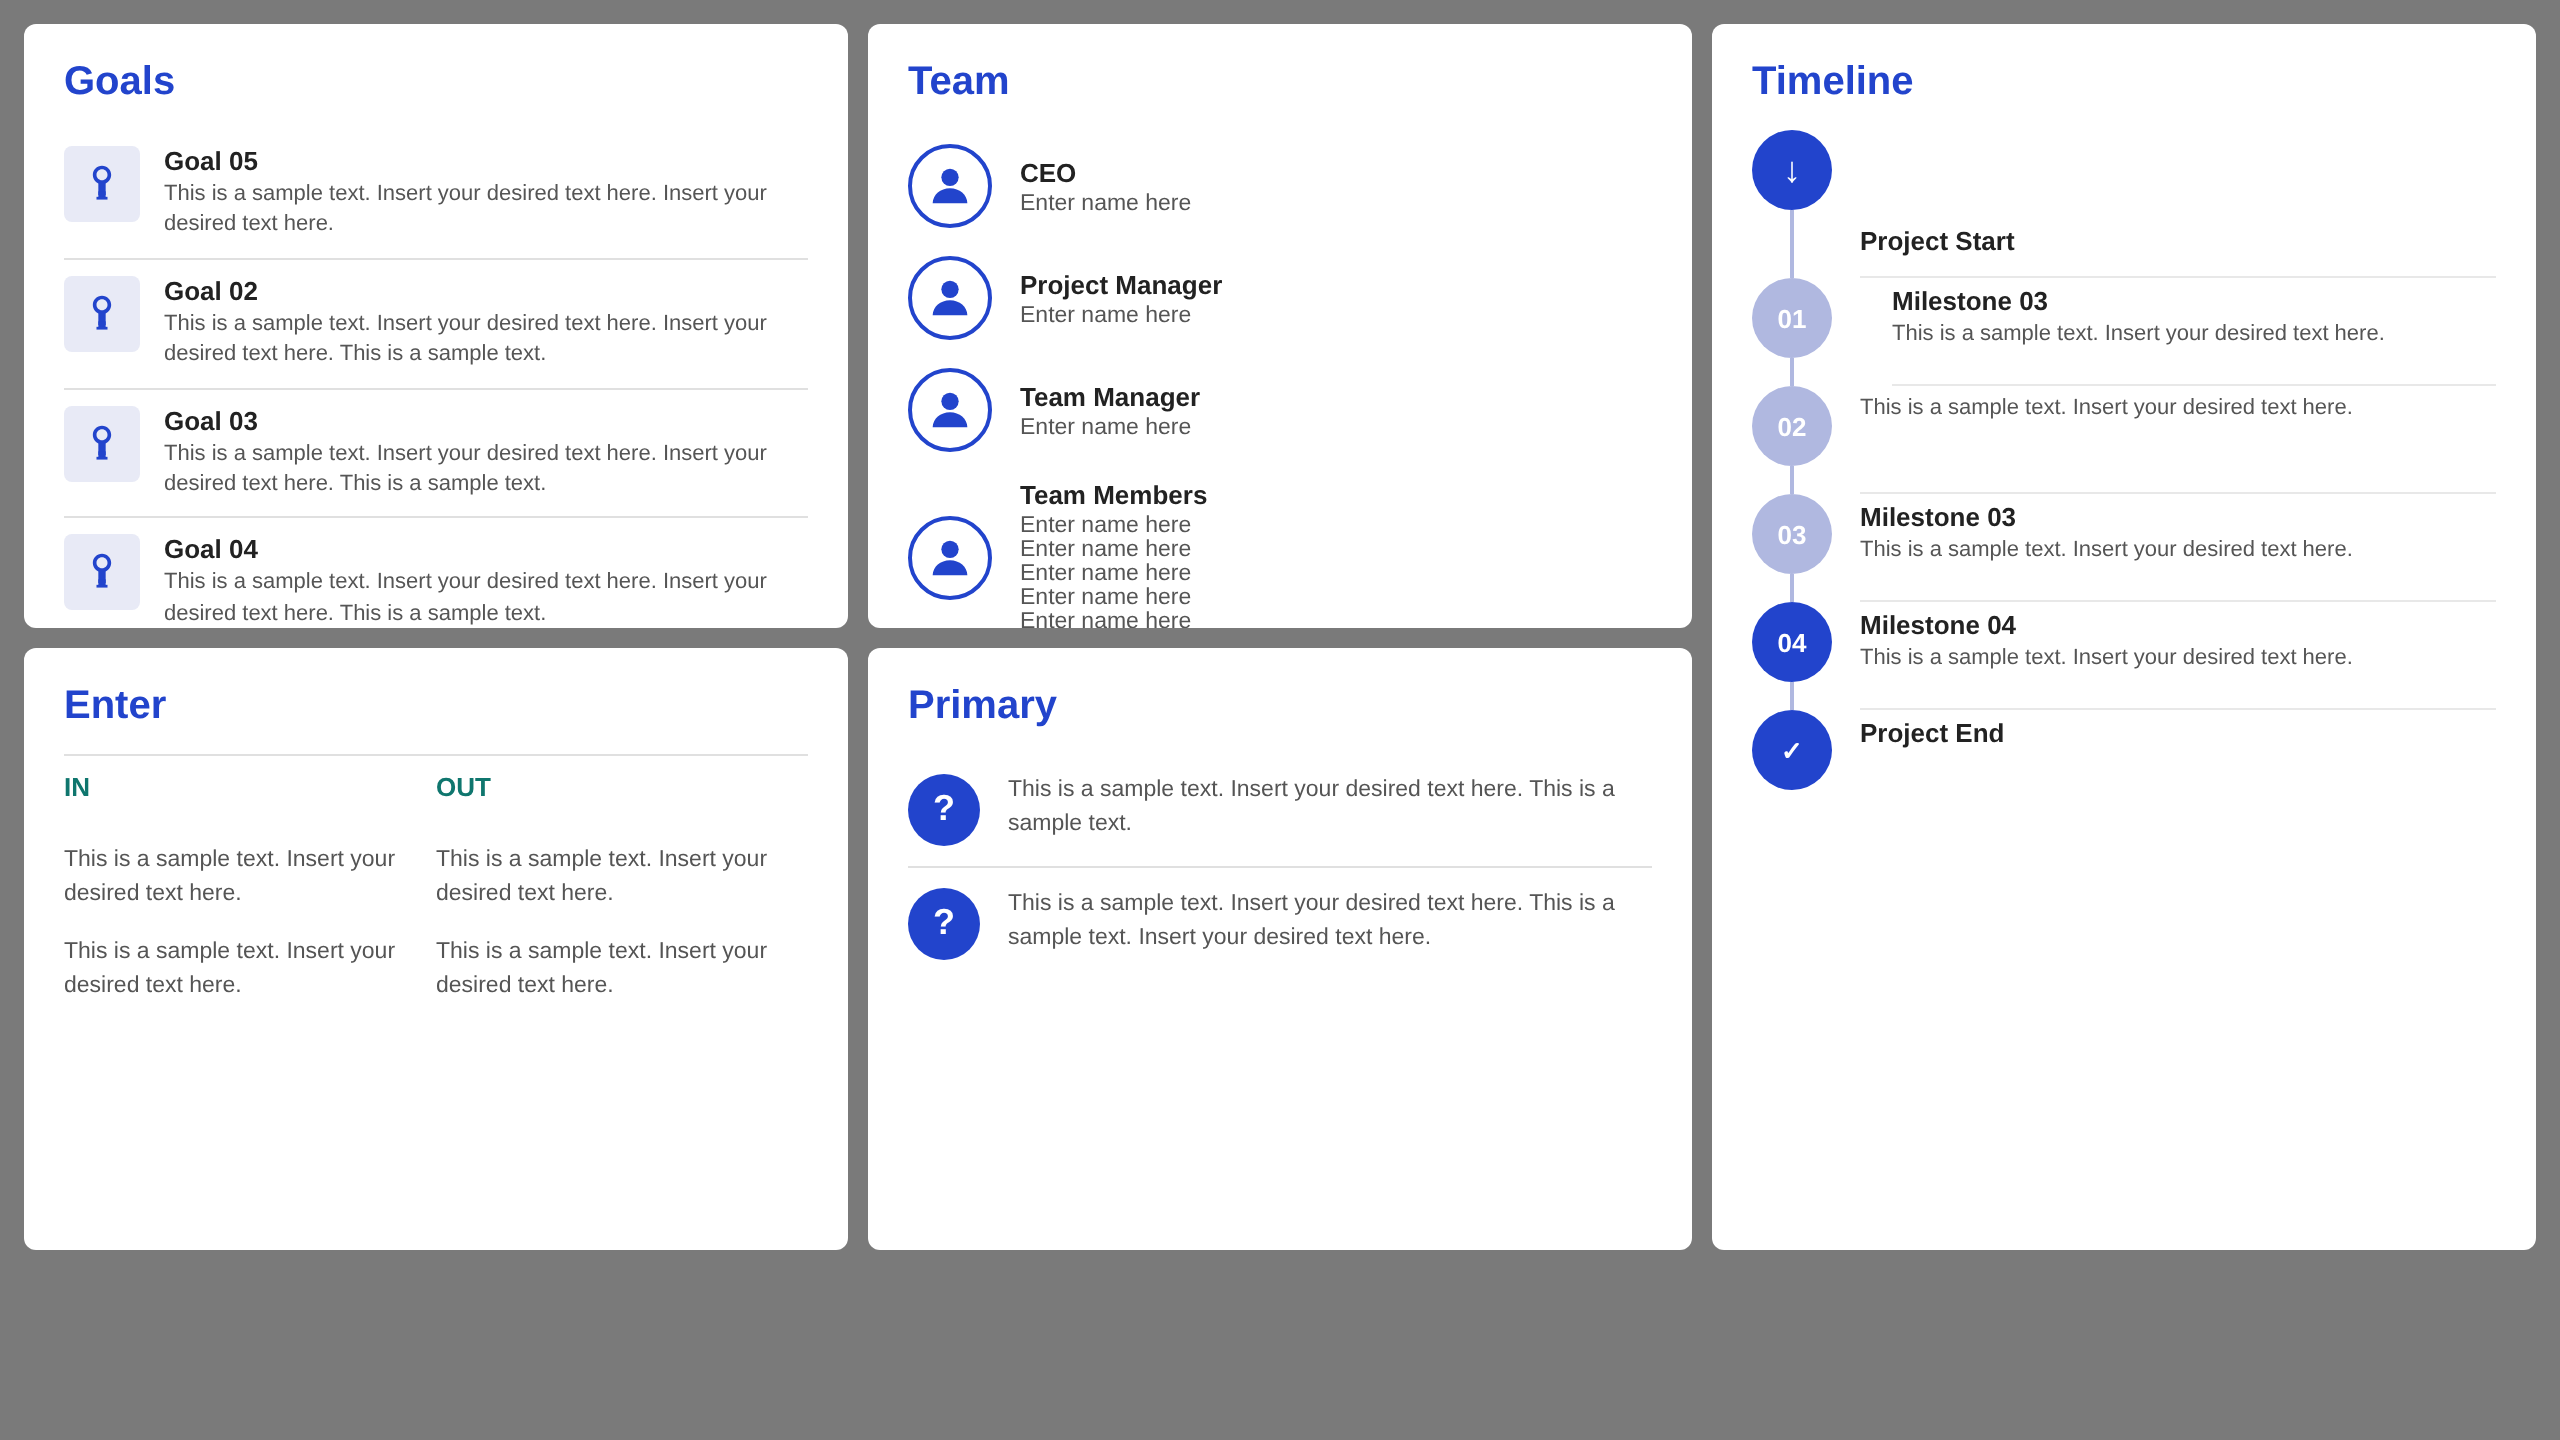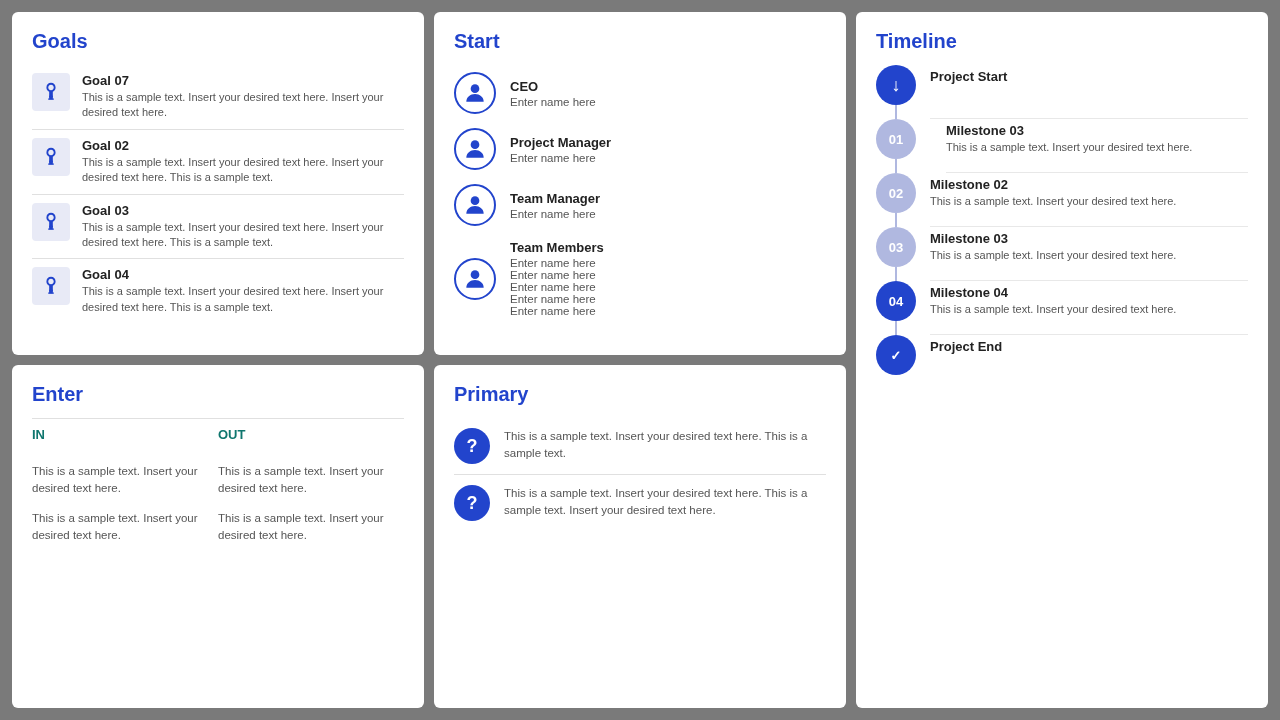--- a/index.html
+++ b/index.html
@@ -9,21 +9,21 @@
       padding: 12px;
       width: 1280px;
       height: 720px;
       overflow: hidden;
     }
     .grid {
       display: grid;
       grid-template-columns: 1fr 1fr 1fr;
       grid-template-rows: 1fr 1fr;
       gap: 10px;
-      height: 696px;
+      height: 613px;
     }
     .card {
       background: #fff;
       border-radius: 6px;
       padding: 18px 20px;
       overflow: hidden;
     }
     .card-title {
       font-size: 20px;
       font-weight: 700;
@@ -215,21 +215,21 @@
     <div class="goals-list" id="goals-list">
         <div class="goal-item">
     <div class="goal-icon">
       <svg width="22" height="22" viewBox="0 0 24 24" fill="#2244cc">
         <path d="M12 2C9.2 2 7 4.2 7 7c0 2.1 1.2 3.9 3 4.7V20h4v-8.3c1.8-.8 3-2.6 3-4.7 0-2.8-2.2-5-5-5zm0 8c-1.7 0-3-1.3-3-3s1.3-3 3-3 3 1.3 3 3-1.3 3-3 3z"></path>
         <rect x="10" y="16" width="4" height="2" fill="#2244cc"></rect>
         <rect x="9" y="19" width="6" height="1.5" fill="#2244cc"></rect>
       </svg>
     </div>
     <div class="goal-content">
-      <div class="goal-title">Goal 07</div>
+      <div class="goal-title">Goal 05</div>
       <div class="goal-text">This is a sample text. Insert your desired text here. Insert your desired text here.</div>
     </div>
   </div>
         <div class="goal-item">
     <div class="goal-icon">
       <svg width="22" height="22" viewBox="0 0 24 24" fill="#2244cc">
         <path d="M12 2C9.2 2 7 4.2 7 7c0 2.1 1.2 3.9 3 4.7V20h4v-8.3c1.8-.8 3-2.6 3-4.7 0-2.8-2.2-5-5-5zm0 8c-1.7 0-3-1.3-3-3s1.3-3 3-3 3 1.3 3 3-1.3 3-3 3z"></path>
         <rect x="10" y="16" width="4" height="2" fill="#2244cc"></rect>
         <rect x="9" y="19" width="6" height="1.5" fill="#2244cc"></rect>
       </svg>
@@ -262,21 +262,21 @@
     </div>
     <div class="goal-content">
       <div class="goal-title">Goal 04</div>
       <div class="goal-text">This is a sample text. Insert your desired text here. Insert your desired text here. This is a sample text.</div>
     </div>
   </div>
       </div>
   </div>
 
   <div class="card">
-    <div class="card-title">Start</div>
+    <div class="card-title">Team</div>
     <div class="team-list" id="team-list">
         <div class="team-item">
     <div class="team-avatar">
       <svg width="26" height="26" viewBox="0 0 24 24" fill="#2244cc">
         <circle cx="12" cy="8" r="4"></circle>
         <path d="M4 20c0-4 3.6-7 8-7s8 3 8 7"></path>
       </svg>
     </div>
     <div>
       <div class="team-role">CEO</div>
@@ -327,42 +327,41 @@
   </div>
 
   <div class="card timeline-card">
     <div class="card-title">Timeline</div>
     <div class="timeline-list" id="timeline-list">
         <div style="display: flex; gap: 0px;">
           <div class="timeline-connector">
     <div class="timeline-circle start">↓</div>
     <div class="timeline-line"></div>
   </div>
-          <div class="timeline-content" style="margin-left: 14px;">
+          <div class="timeline-content" style="margin-left: 14px; margin-top: 44px;">
     <div class="timeline-label">Project Start</div>
     <div class="timeline-date"><date></date></div>
   </div>
         </div>
         <div style="display: flex; gap: 16px;">
           <div class="timeline-connector">
     <div class="timeline-circle light">01</div>
     <div class="timeline-line"></div>
   </div>
           <div class="timeline-content" style="margin-left: 14px;">
     <div class="timeline-label">Milestone 03</div>
     <div class="timeline-desc">This is a sample text. Insert your desired text here.</div>
   </div>
         </div>
         <div style="display: flex; gap: 0px;">
           <div class="timeline-connector">
     <div class="timeline-circle light">02</div>
     <div class="timeline-line"></div>
   </div>
           <div class="timeline-content" style="margin-left: 14px;">
-    <div class="timeline-label">Milestone 02</div>
     <div class="timeline-desc">This is a sample text. Insert your desired text here.</div>
   </div>
         </div>
         <div style="display: flex; gap: 0px;">
           <div class="timeline-connector">
     <div class="timeline-circle light">03</div>
     <div class="timeline-line"></div>
   </div>
           <div class="timeline-content" style="margin-left: 14px;">
     <div class="timeline-label">Milestone 03</div>

